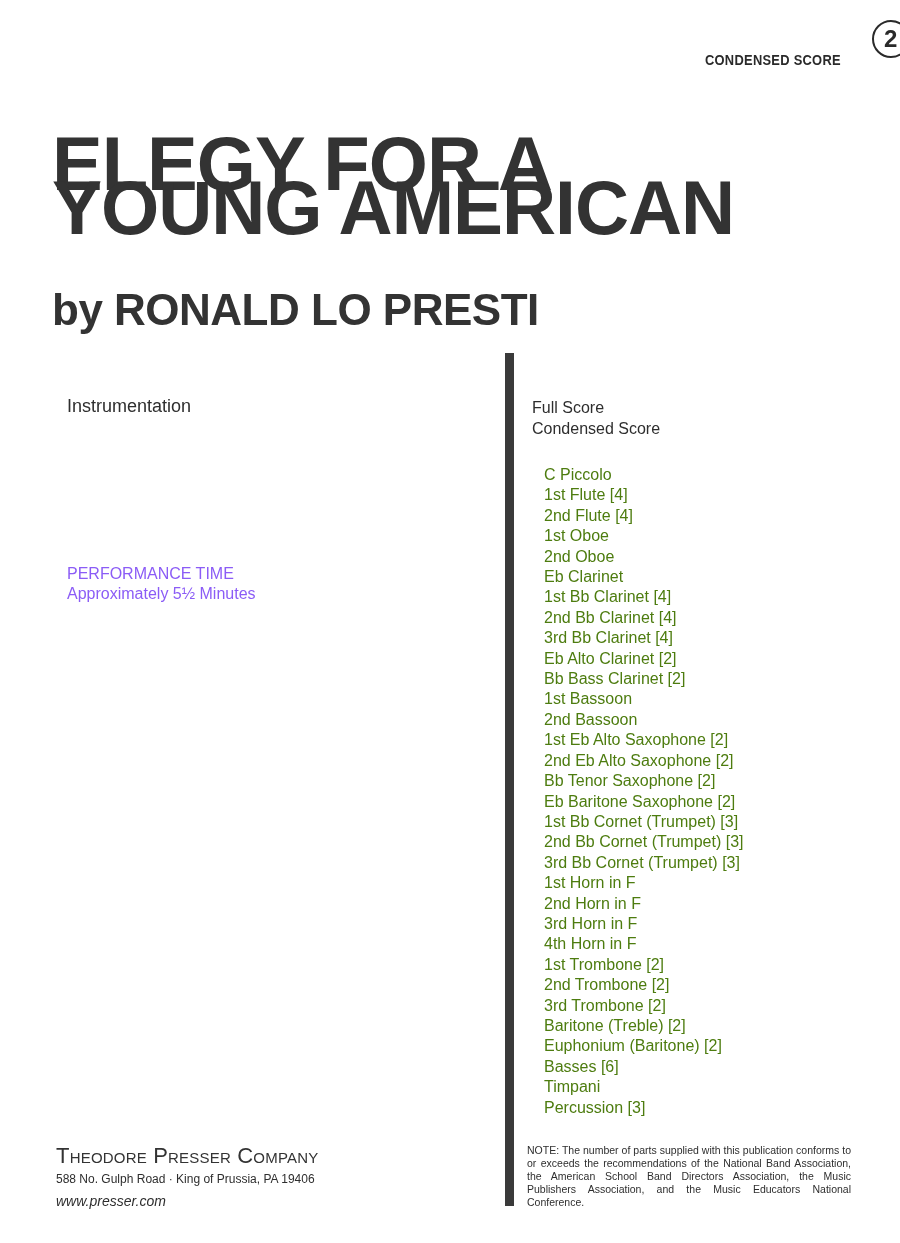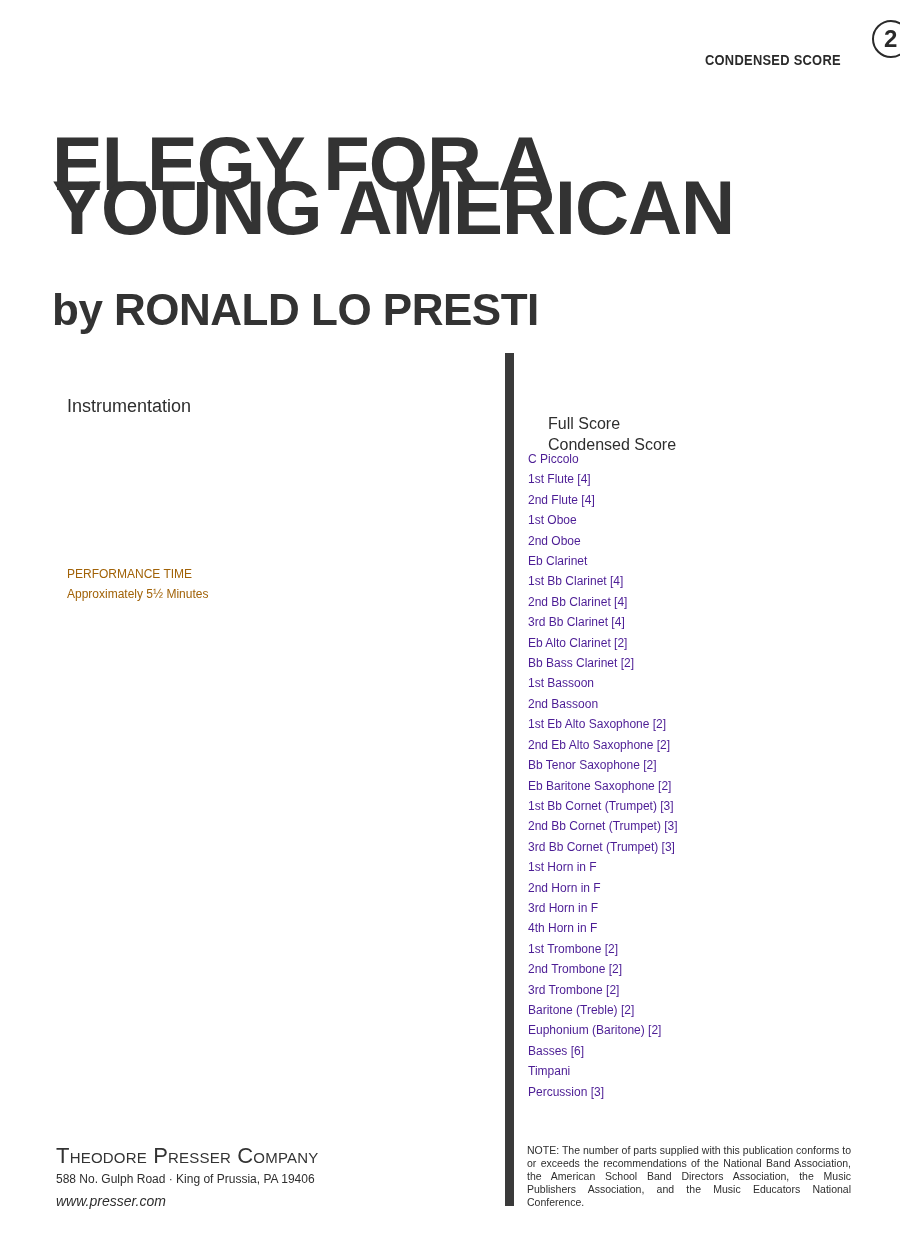--- a/index.html
+++ b/index.html
@@ -67,47 +67,47 @@
       color: #2e2e2e;
     }
     .instr-note {
       left: 67px; top: 433px;
       font-size: 16px;
       line-height: 21px;
       color: #2e2e2e;
     }
     .perf-time {
       left: 67px; top: 564px;
-      font-size: 12px;
+      font-size: 16px;
       line-height: 20px;
-      color: #a16207;
+      color: #8b5cf6;
     }
 
     
     .divider {
       left: 505px; top: 353px;
       width: 9px; height: 853px;
       background: #3a3a3a;
     }
 
     
     .score-list {
       left: 532px; top: 398px;
       font-size: 16px;
       line-height: 20.5px;
       color: #2e2e2e;
-      margin: 16px; padding: 0;
+      margin: 0; padding: 0;
       list-style: none;
     }
     .parts-list {
       left: 528px; top: 449px;
-      font-size: 12px;
+      font-size: 16px;
       line-height: 20.4px;
-      color: #4c1d95;
-      margin: 0; padding: 0;
+      color: #4d7c0f;
+      margin: 16px; padding: 0;
       list-style: none;
     }
     .parts-list li, .score-list li { white-space: nowrap; }
 
     
     .publisher-name {
       left: 56px; top: 1143px;
       font-size: 22px;
       color: #333333;
       white-space: nowrap;

